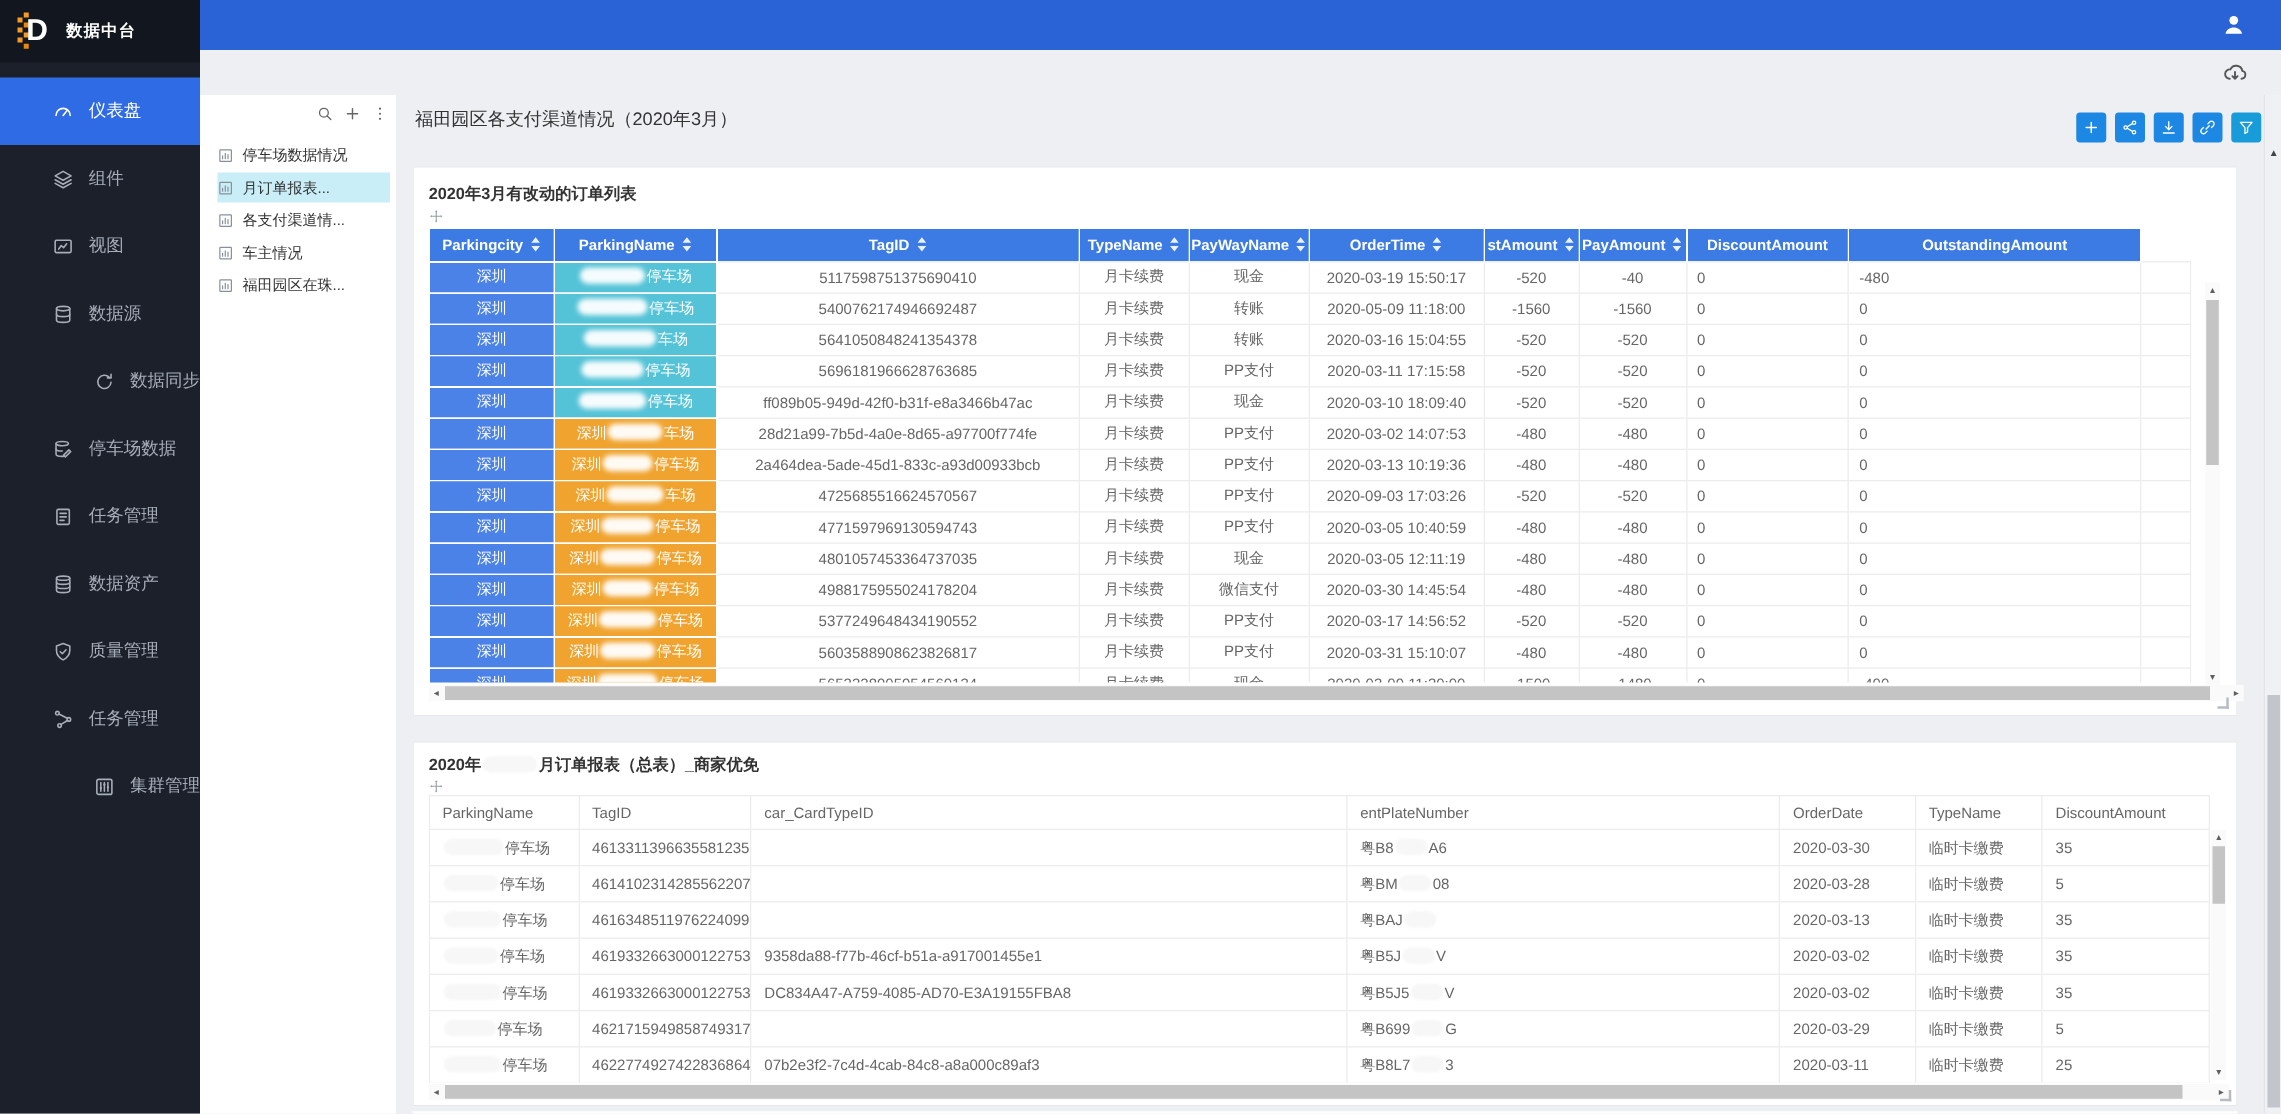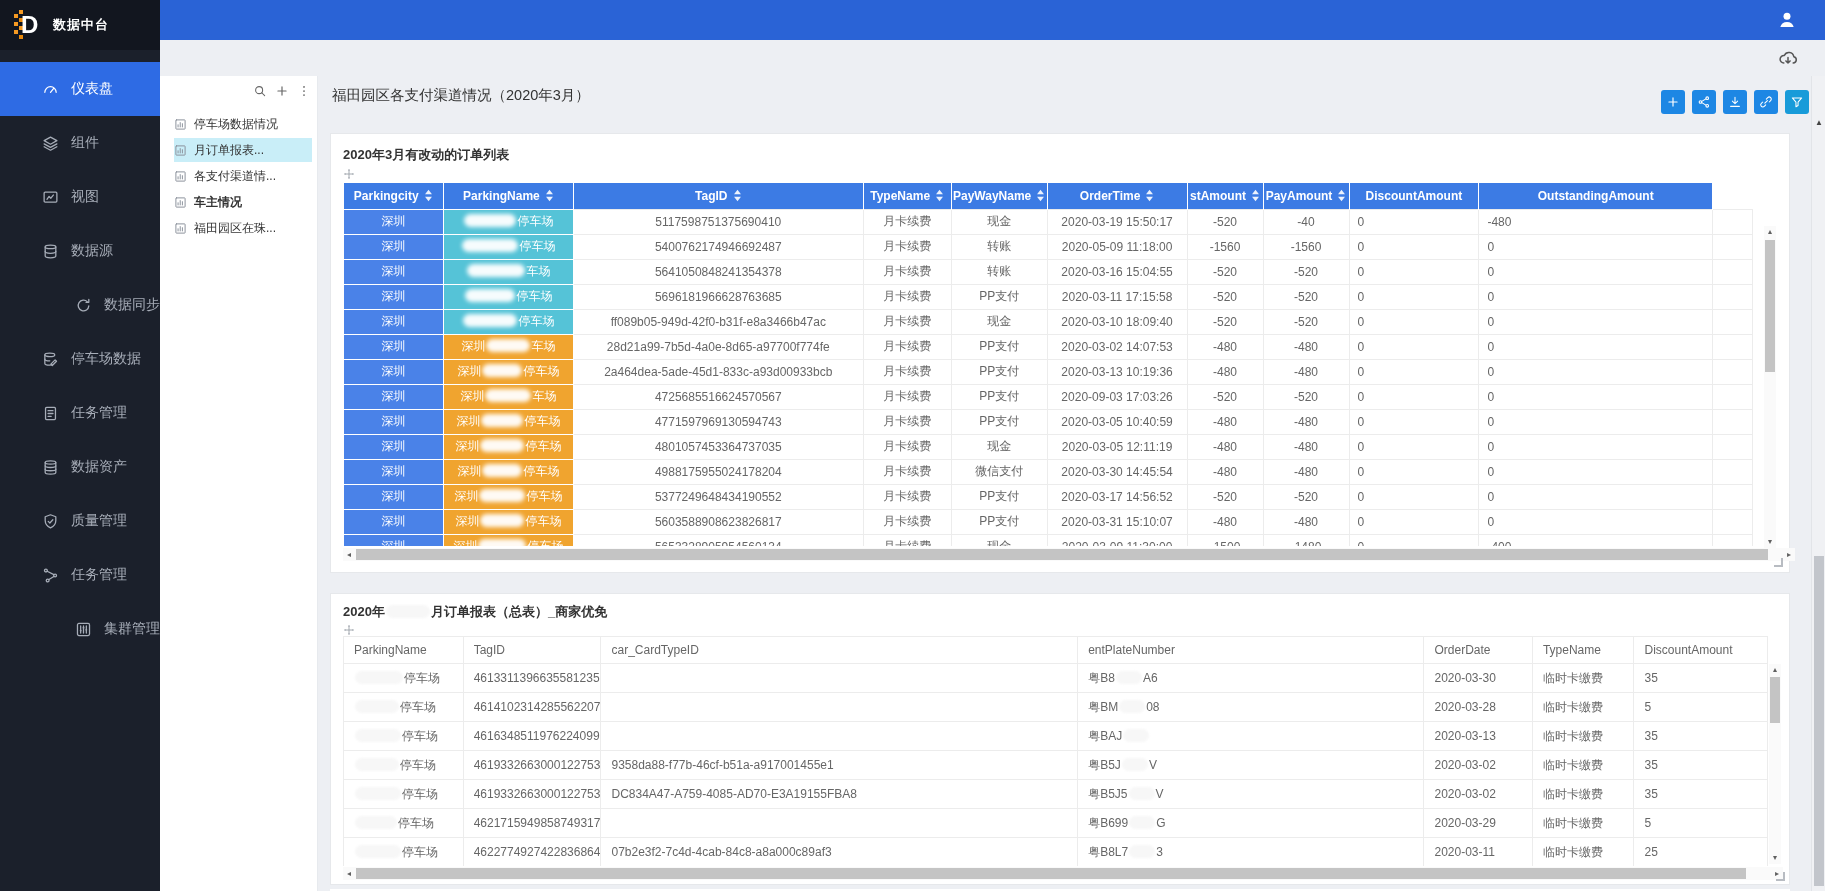--- a/index.html
+++ b/index.html
@@ -248,21 +248,21 @@
             </svg></span>
           <span>月订单报表...</span>
         </div>
         <div class="tree-item" style="top: 88px;">
           <span style="width:13px;height:13px;color:#8a909a"><svg viewBox="0 0 24 24" width="100%" height="100%" fill="none" stroke="currentColor" stroke-width="1.8" stroke-linecap="round" stroke-linejoin="round">
               <rect x="3.5" y="3.5" width="17" height="17" rx="1"></rect>
               <path d="M7.5 16.5v-4M11.5 16.5v-8M15.5 16.5v-6"></path>
             </svg></span>
           <span>各支付渠道情...</span>
         </div>
-        <div class="tree-item" style="top: 114px; font-weight: bold;">
+        <div class="tree-item" style="top: 114px;">
           <span style="width:13px;height:13px;color:#8a909a"><svg viewBox="0 0 24 24" width="100%" height="100%" fill="none" stroke="currentColor" stroke-width="1.8" stroke-linecap="round" stroke-linejoin="round">
               <rect x="3.5" y="3.5" width="17" height="17" rx="1"></rect>
               <path d="M7.5 16.5v-4M11.5 16.5v-8M15.5 16.5v-6"></path>
             </svg></span>
           <span>车主情况</span>
         </div>
         <div class="tree-item" style="top: 140px;">
           <span style="width:13px;height:13px;color:#8a909a"><svg viewBox="0 0 24 24" width="100%" height="100%" fill="none" stroke="currentColor" stroke-width="1.8" stroke-linecap="round" stroke-linejoin="round">
               <rect x="3.5" y="3.5" width="17" height="17" rx="1"></rect>
               <path d="M7.5 16.5v-4M11.5 16.5v-8M15.5 16.5v-6"></path>

